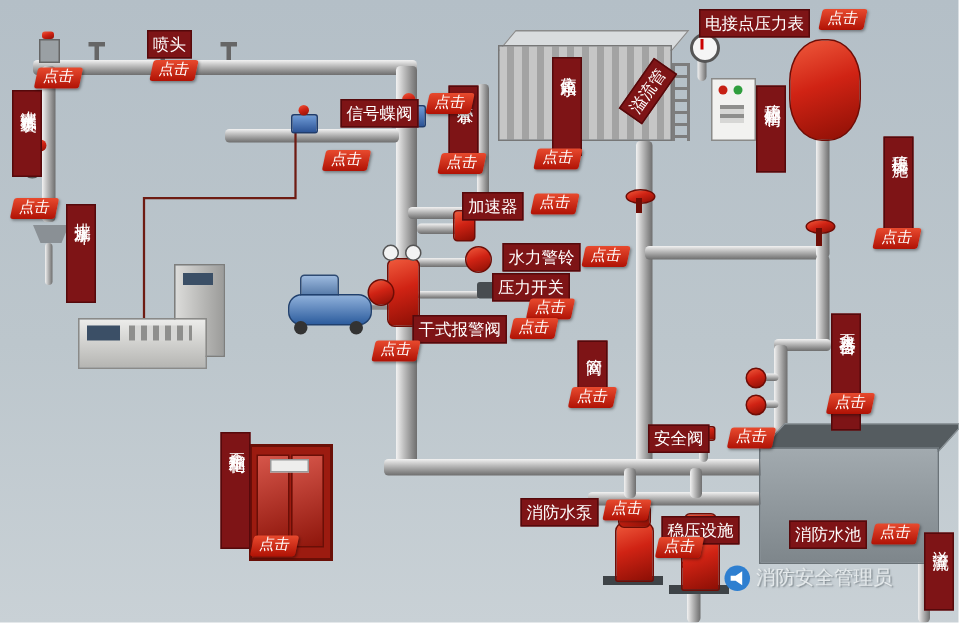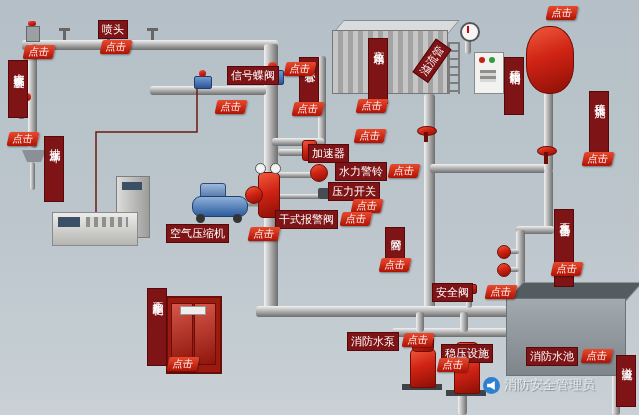--- a/index.html
+++ b/index.html
@@ -147,27 +147,27 @@
   <div class="eq" style="left:506px;top:282px;width:118px;height:17px;background:#555c60;border:1px solid #8f979c;transform:skewX(-42deg);transform-origin:left bottom;"></div>
   <div class="eq" style="left:506px;top:298px;width:118px;height:76px;background:linear-gradient(180deg,#a2aaaf,#7e868b);border:1px solid #6b7378;"></div>
 
   <div class="lbl" style="left:98px;top:20px;">喷头</div>
   <div class="lbl vlbl" style="left:8px;top:60px;height:50px;">末端试水装置</div>
   <div class="lbl vlbl" style="left:44px;top:136px;height:58px;">排水漏斗</div>
   <div class="lbl" style="left:227px;top:66px;">信号蝶阀</div>
   <div class="lbl vlbl" style="left:299px;top:57px;height:44px;">补水管</div>
   <div class="lbl vlbl" style="left:368px;top:38px;height:58px;">高位水箱</div>
   <div class="lbl" style="left:428px;top:64px;transform:rotate(-55deg);transform-origin:left bottom;">溢流管</div>
+  <div class="lbl" style="left:466px;top:6px;">电接点压力表</div>
   <div class="lbl vlbl" style="left:504px;top:57px;height:50px;">稳压控制箱</div>
   <div class="lbl vlbl" style="left:589px;top:91px;height:58px;">稳压设施</div>
-  <div class="lbl" style="left:308px;top:128px;margin-top:16px;">加速器</div>
+  <div class="lbl" style="left:308px;top:128px;">加速器</div>
   <div class="lbl" style="left:335px;top:162px;">水力警铃</div>
   <div class="lbl" style="left:328px;top:182px;">压力开关</div>
   <div class="lbl" style="left:275px;top:210px;">干式报警阀</div>
-  <div class="lbl" style="left:166px;top:224px;">空气压缩机</div>
   <div class="lbl vlbl" style="left:147px;top:288px;height:70px;">水泵控制柜</div>
   <div class="lbl vlbl" style="left:385px;top:227px;height:32px;">管网</div>
   <div class="lbl" style="left:432px;top:283px;">安全阀</div>
   <div class="lbl vlbl" style="left:554px;top:209px;height:70px;">水泵接合器</div>
   <div class="lbl" style="left:347px;top:332px;">消防水泵</div>
   <div class="lbl" style="left:441px;top:344px;">稳压设施</div>
   <div class="lbl" style="left:526px;top:347px;">消防水池</div>
   <div class="lbl vlbl" style="left:616px;top:355px;height:44px;">溢流管</div>
 
   <div class="click" style="left:24px;top:45px;">点击</div>

